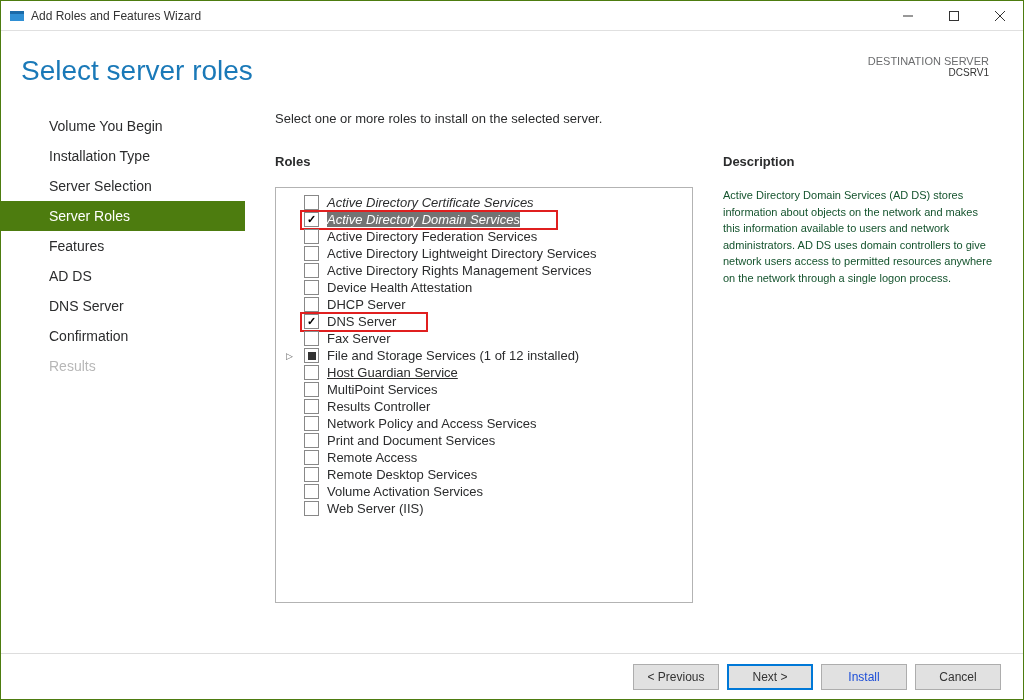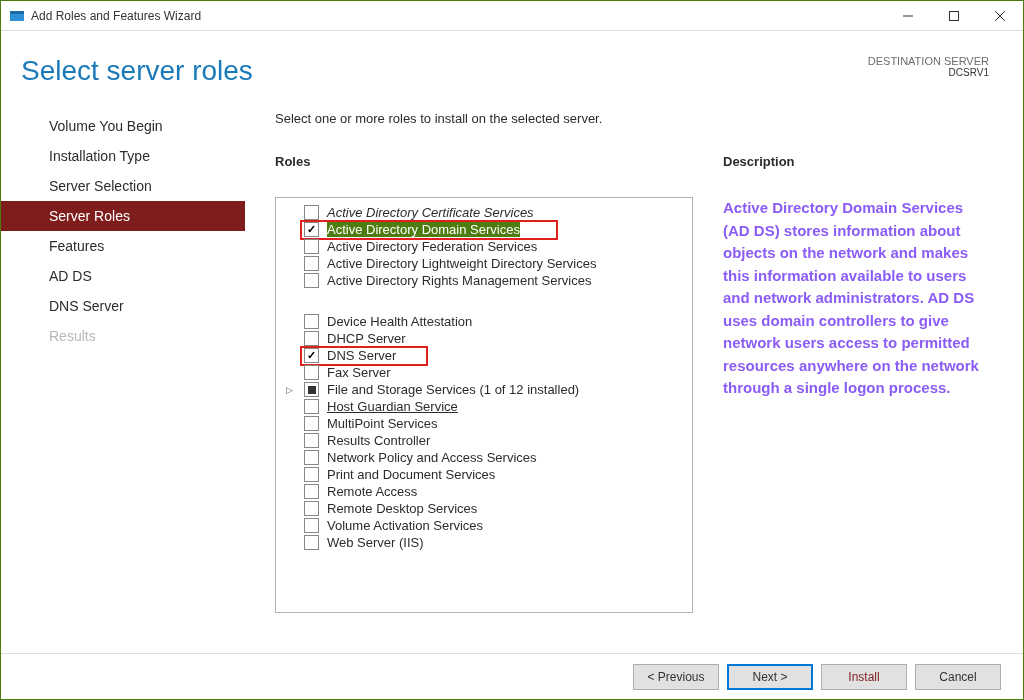--- a/index.html
+++ b/index.html
@@ -15,50 +15,50 @@
     .header { display: flex; justify-content: space-between; padding: 24px 34px 18px 20px; }
     .page-title { font-size: 28px; font-weight: 300; color: #1a79b8; }
     .dest { text-align: right; font-size: 11px; color: #58595b; }
     .dest-label { color: #6b6c6e; }
     .dest-name { color: #333; font-size: 10px; }
 
     .body { flex: 1; display: flex; padding: 0 0 0 0; }
 
     .sidebar { width: 244px; padding-top: 6px; }
     .sidebar-item { padding: 7px 10px 7px 48px; font-size: 14px; color: #2b2c2d; cursor: pointer; }
-    .sidebar-item.selected { background: #7f1d1d; color: #fff; }
+    .sidebar-item.selected { background: #4d7c0f; color: #fff; }
     .sidebar-item.disabled { color: #b7b7b7; cursor: default; }
 
     .main { flex: 1; padding: 6px 18px 0 30px; display: flex; flex-direction: column; }
     .instruction { font-size: 13px; color: #2b2c2d; margin-bottom: 28px; }
     .columns { display: flex; gap: 30px; flex: 1; min-height: 0; }
 
     .roles-col { width: 418px; display: flex; flex-direction: column; }
-    .col-heading { font-size: 13px; font-weight: 600; color: #2b2c2d; margin-bottom: 28px; }
+    .col-heading { font-size: 13px; font-weight: 600; color: #2b2c2d; margin-bottom: 18px; }
 
     .roles-box { border: 1px solid #b3b3b3; height: 416px; display: flex; position: relative; }
     .roles-list { flex: 1; overflow-y: auto; padding: 6px 2px 6px 2px; }
     .roles-list::-webkit-scrollbar { width: 17px; }
     .roles-list::-webkit-scrollbar-track { background: #f0f0f0; }
     .roles-list::-webkit-scrollbar-thumb { background: #c2c3c9; }
 
     .role-item { display: flex; align-items: center; padding: 1px 6px 1px 26px; font-size: 13px; color: #2b2c2d; cursor: pointer; position: relative; }
     .role-item .cb { width: 15px; height: 15px; border: 1px solid #888; background: #fff; margin-right: 8px; display: flex; align-items: center; justify-content: center; flex-shrink: 0; }
     .role-item .cb.checked::after { content: "✓"; font-size: 11px; font-weight: bold; color: #000; line-height: 1; }
     .role-item .cb.indeterminate::after { content: ""; width: 8px; height: 8px; background: #333; display: block; }
-    .role-item.highlighted .label-text { background: #4d7c0f; color: #fff; }
+    .role-item.highlighted .label-text { background: #737373; color: #fff; font-style: italic; }
     .role-item .redbox { position: absolute; border: 2px solid #e01f1f; pointer-events: none; }
 
     .desc-col { flex: 1; max-width: 270px; }
-    .desc-text { font-size: 15px; color: #8b5cf6; line-height: 1.5; font-weight: bold; }
+    .desc-text { font-size: 11px; color: #14532d; line-height: 1.5; }
 
     .footer { height: 46px; border-top: 1px solid #ddd; display: flex; justify-content: flex-end; align-items: center; gap: 8px; padding: 0 22px; }
     .btn { min-width: 86px; height: 26px; border: 1px solid #adadad; background: #e1e1e1; font-size: 12px; color: #333; cursor: pointer; display: flex; align-items: center; justify-content: center; }
     .btn.primary { border: 2px solid #0078d7; }
-    .btn.disabled { color: #7f1d1d; cursor: default; }
+    .btn.disabled { color: #1d4ed8; cursor: default; }
   </style>
 </head>
 <body>
 
 <div class="window">
 
   <div class="titlebar">
     <span class="titlebar-icon">
       <svg width="16" height="16">
           <rect x="1" y="3" width="14" height="10" fill="#2f8fd4"></rect>
@@ -96,20 +96,21 @@
   <div class="body">
 
     <div class="sidebar" id="sidebar">
         <div class="sidebar-item">Volume You Begin</div>
         <div class="sidebar-item">Installation Type</div>
         <div class="sidebar-item">Server Selection</div>
         <div class="sidebar-item selected">Server Roles</div>
         <div class="sidebar-item">Features</div>
         <div class="sidebar-item">AD DS</div>
         <div class="sidebar-item">DNS Server</div>
+        <div class="sidebar-item">Confirmation</div>
         <div class="sidebar-item disabled">Results</div>
       </div>
 
     <div class="main">
       <div class="instruction">Select one or more roles to install on the selected server.</div>
 
       <div class="columns">
 
         <div class="roles-col">
           <div class="col-heading">Roles</div>
@@ -129,21 +130,21 @@
                   <span class="label-text">Active Directory Federation Services</span>
                 </div>
                 <div class="role-item" style="position: relative;">
                   <span class="cb"></span>
                   <span class="label-text">Active Directory Lightweight Directory Services</span>
                 </div>
                 <div class="role-item" style="position: relative;">
                   <span class="cb"></span>
                   <span class="label-text">Active Directory Rights Management Services</span>
                 </div>
-                <div class="role-item" style="position: relative; margin-top: 24px;">
+                <div class="role-item" style="position: relative;">
                   <span class="cb"></span>
                   <span class="label-text">Device Health Attestation</span>
                 </div>
                 <div class="role-item" style="position: relative;">
                   <span class="cb"></span>
                   <span class="label-text">DHCP Server</span>
                 </div>
                 <div class="role-item" style="position: relative;">
                   <span class="cb checked"></span>
                   <span class="label-text">DNS Server</span>

